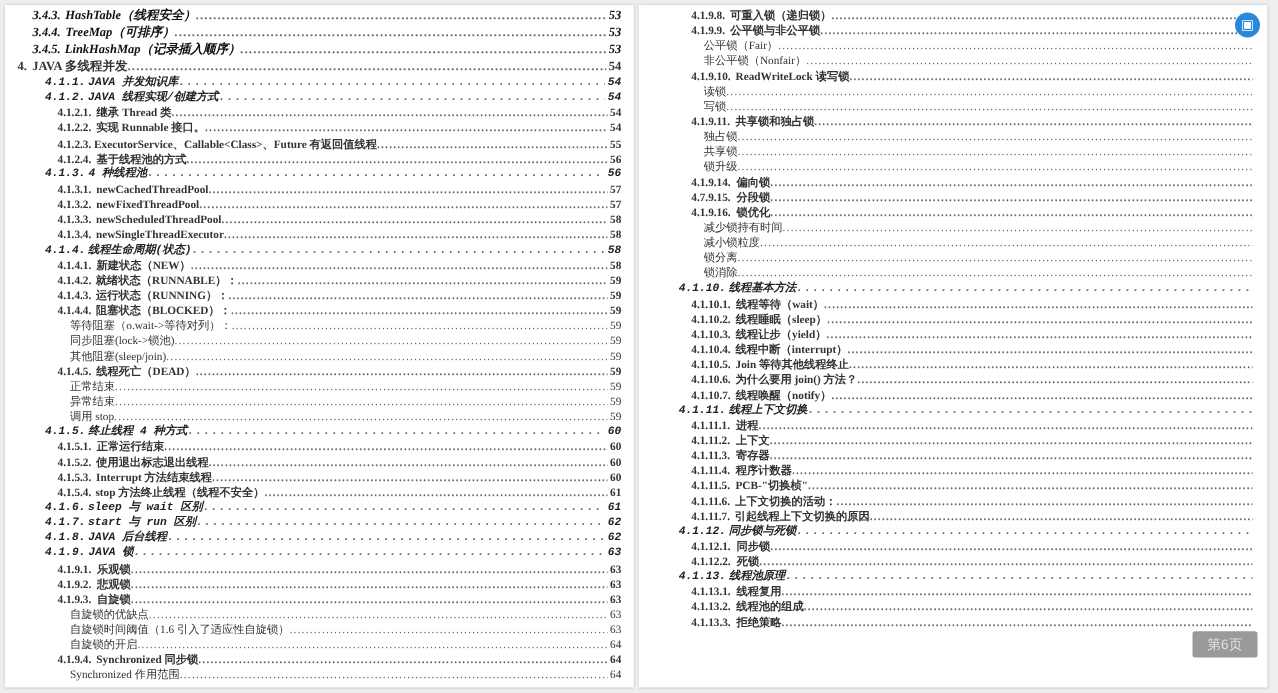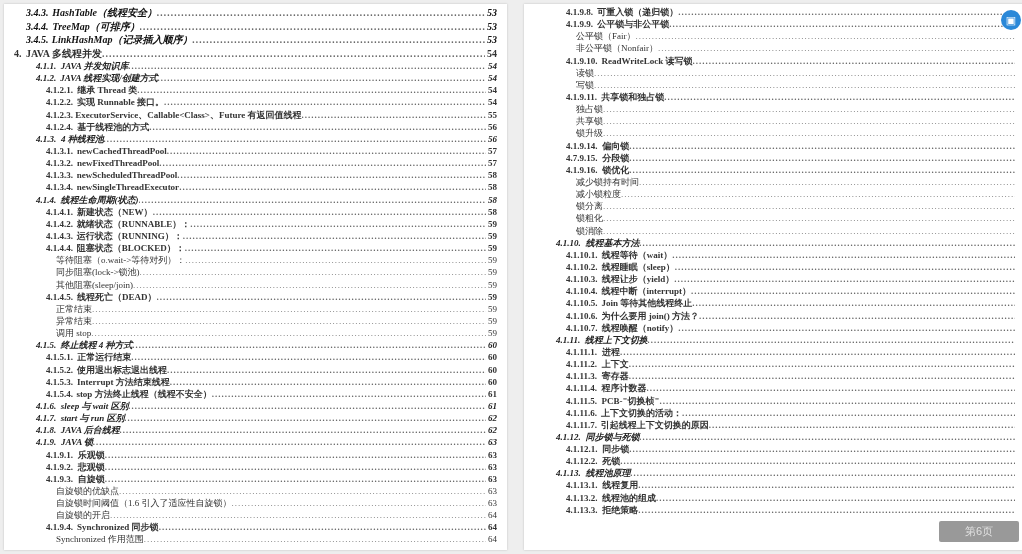--- a/index.html
+++ b/index.html
@@ -1,30 +1,30 @@
 <!DOCTYPE html>
 <html><head>
 <meta charset="utf-8">
 <style>
   body { margin: 0; padding: 0; font-family: "SimSun", "Songti SC", serif; font-size: 9px; background: #eee; color: #333; }
-  .pages { display: flex; gap: 17px; padding: 4px; }
+  .pages { display: flex; gap: 4px; padding: 4px; }
   .page { background: #fff; width: 503px; height: 546px; padding: 2px 10px 6px 10px; box-sizing: border-box; position: relative; box-shadow: 0 0 2px rgba(0,0,0,0.2); }
   .toc-row { display: flex; align-items: baseline; white-space: nowrap; line-height: 1.35; }
   .num { flex: 0 0 auto; }
   .title { flex: 0 0 auto; }
   .dots { flex: 1 1 auto; overflow: hidden; letter-spacing: 1px; color: #666; }
   .dots::after { content: "........................................................................................................................................................................................................"; }
   .pg { flex: 0 0 auto; padding-left: 2px; }
   .l1 { padding-left: 12px; font-weight: bold; font-style: italic; color: #111; font-size: 10px; }
   .chap { padding-left: 0; font-weight: bold; font-size: 10px; }
-  .l2 { padding-left: 22px; font-style: italic; font-weight: bold; color: #222; }
+  .l2 { padding-left: 22px; font-style: italic; font-weight: bold; color: #222; font-family: Liberation Mono, monospace; }
   .l4 { padding-left: 32px; color: #333; font-weight: bold; }
   .l5 { padding-left: 42px; color: #333; }
   .badge { position: absolute; top: 6px; right: 6px; width: 20px; height: 20px; background: #2a88d8; border-radius: 50%; color: #fff; font-size: 11px; text-align: center; line-height: 20px; font-family: sans-serif; }
-  .page-btn { position: absolute; bottom: 8px; right: 8px; background: #888; color: #ddd; font-size: 11px; padding: 3px 26px; border-radius: 2px; font-family: "Microsoft YaHei", sans-serif; opacity: 0.85; }
+  .page-btn { position: absolute; bottom: 24px; right: 8px; background: #888; color: #ddd; font-size: 11px; padding: 3px 12px; border-radius: 2px; font-family: "Microsoft YaHei", sans-serif; opacity: 0.85; }
   .sp { display:inline-block; width: 8px; }
 </style>
 </head>
 <body>
 
 <div class="pages">
   <div class="page" id="left-page">
       <div class="toc-row l1">
         <span class="num">3.4.3.</span>
         <span class="sp"></span>
@@ -409,25 +409,20 @@
           <span class="title">减小锁粒度</span>
           <span class="dots"></span>
           <span class="pg"></span>
         </div>
         <div class="toc-row l5">
           <span class="title">锁分离</span>
           <span class="dots"></span>
           <span class="pg"></span>
         </div>
         <div class="toc-row l5">
-          <span class="title">锁粗化</span>
-          <span class="dots"></span>
-          <span class="pg"></span>
-        </div>
-        <div class="toc-row l5">
           <span class="title">锁消除</span>
           <span class="dots"></span>
           <span class="pg"></span>
         </div>
         <div class="toc-row l2">
           <span class="num">4.1.10.</span>
           <span class="sp"></span>
           <span class="title">线程基本方法</span>
           <span class="dots"></span>
           <span class="pg"></span>

